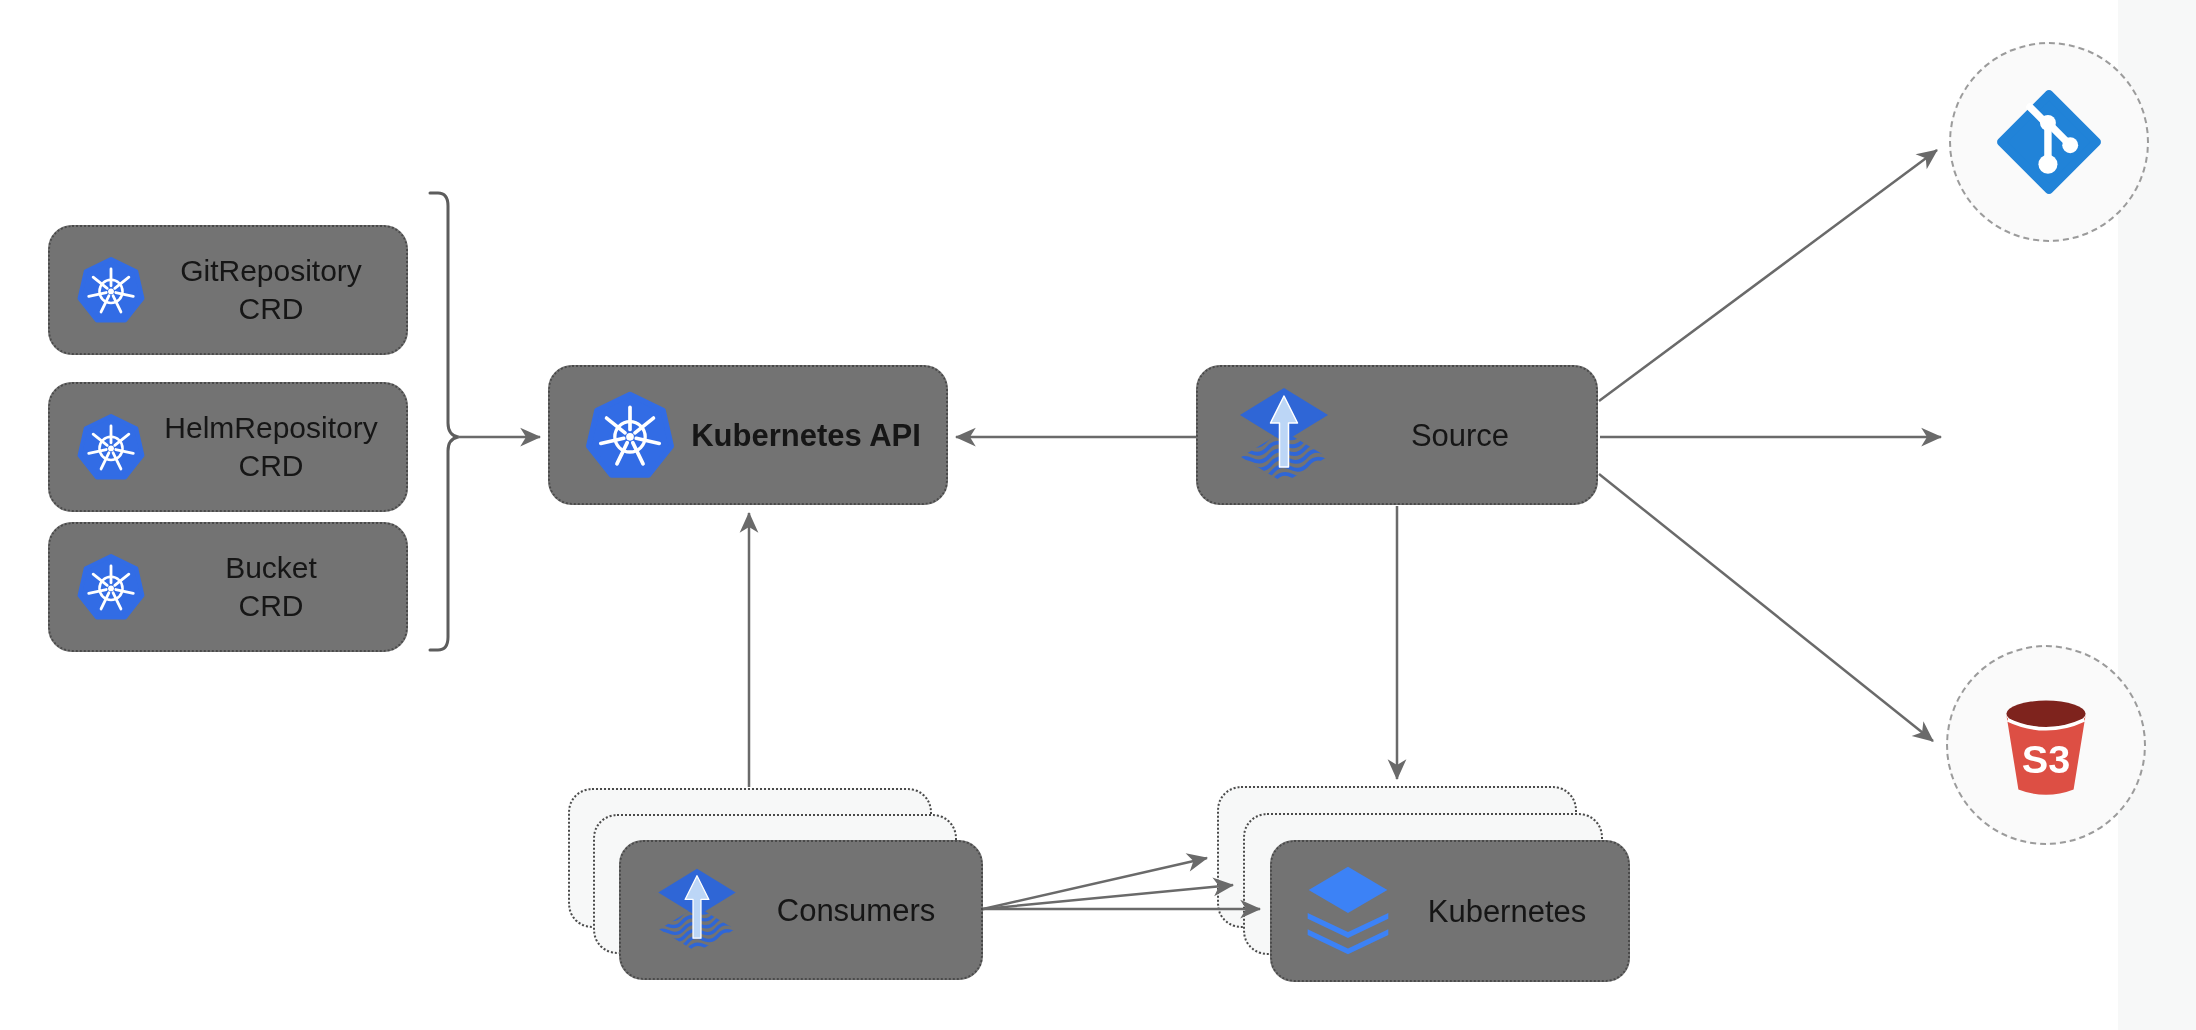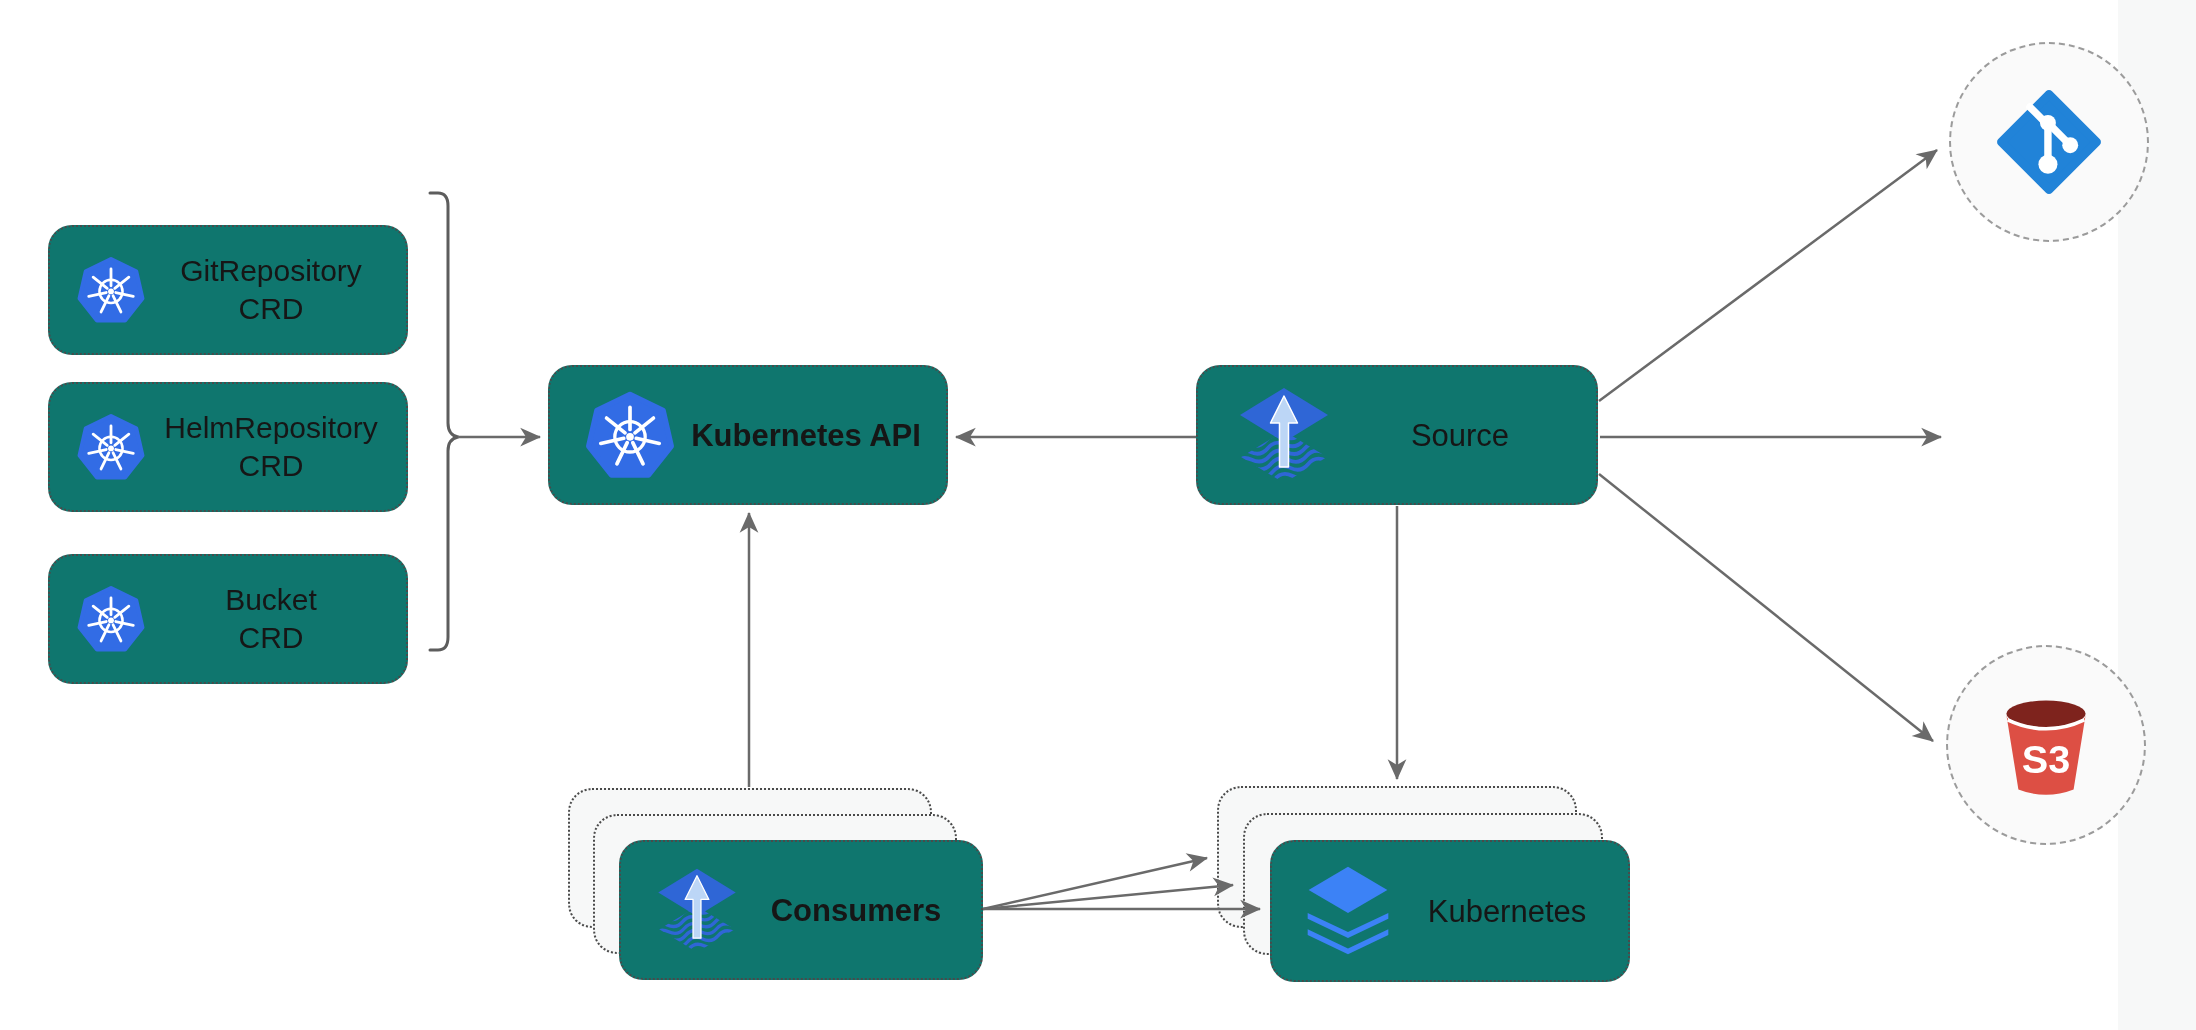--- a/index.html
+++ b/index.html
@@ -1,37 +1,37 @@
 <!DOCTYPE html>
 <html><head>
 <meta charset="utf-8">
 <style>
   html,body{margin:0;padding:0;background:#ffffff;}
   .canvas{position:relative;width:2196px;height:1030px;background:#ffffff;overflow:hidden;
           font-family:"Liberation Sans", sans-serif;color:#161616;}
   .edge-band{position:absolute;top:0;left:2118px;width:78px;height:1030px;background:#f7f8f8;z-index:0;}
 
   
-  .node{position:absolute;box-sizing:border-box;background:#0f766e;border:2.5px dotted #4a4a4a;
+  .node{position:absolute;box-sizing:border-box;background:#737373;border:2.5px dotted #4a4a4a;
         border-radius:24px;display:flex;align-items:center;z-index:4;}
   .node .label{flex:1;text-align:center;font-size:31px;line-height:39px;color:#161616;padding-right:10px;}
   .node .label span{display:block;}
 
   .crd{left:48px;width:360px;height:130px;padding-left:26px;}
   .crd .label{font-size:30px;line-height:38px;}
-  #crd-0{top:225px;} #crd-1{top:382px;justify-content:center;} #crd-2{top:554px;justify-content:center;}
+  #crd-0{top:225px;} #crd-1{top:382px;justify-content:center;} #crd-2{top:522px;justify-content:center;}
 
   .kapi{left:548px;top:365px;width:400px;height:140px;padding-left:34px;font-weight:bold;}
   .srcctl{left:1196px;top:365px;width:402px;height:140px;padding-left:36px;align-items:center;}
 
   .stack-layer{position:absolute;box-sizing:border-box;width:364px;height:140px;background:#f7f8f8;
                border:2.5px dotted #4a4a4a;border-radius:24px;}
   .a-layer{width:360px;height:142px;}
   #cons-back{left:568px;top:788px;z-index:1;} #cons-mid{left:593px;top:814px;z-index:2;}
-  .consumers{left:619px;top:840px;width:364px;height:140px;padding-left:32px;z-index:3;font-weight:bold;}
+  .consumers{left:619px;top:840px;width:364px;height:140px;padding-left:32px;z-index:3;}
   #art-back{left:1217px;top:786px;z-index:1;} #art-mid{left:1243px;top:813px;z-index:2;}
   .artifacts{left:1270px;top:840px;width:360px;height:142px;padding-left:28px;z-index:3;}
 
   
   .circle-node{position:absolute;box-sizing:border-box;width:200px;height:200px;border-radius:50%;
                border:2.5px dashed #9b9b9b;background:#fafafa;display:flex;align-items:center;
                justify-content:center;z-index:4;}
   #circ-git{left:1949px;top:42px;} #circ-helm{left:1949px;top:337px;} #circ-s3{left:1946px;top:645px;}
 
   .icon{display:block;flex:0 0 auto;}

